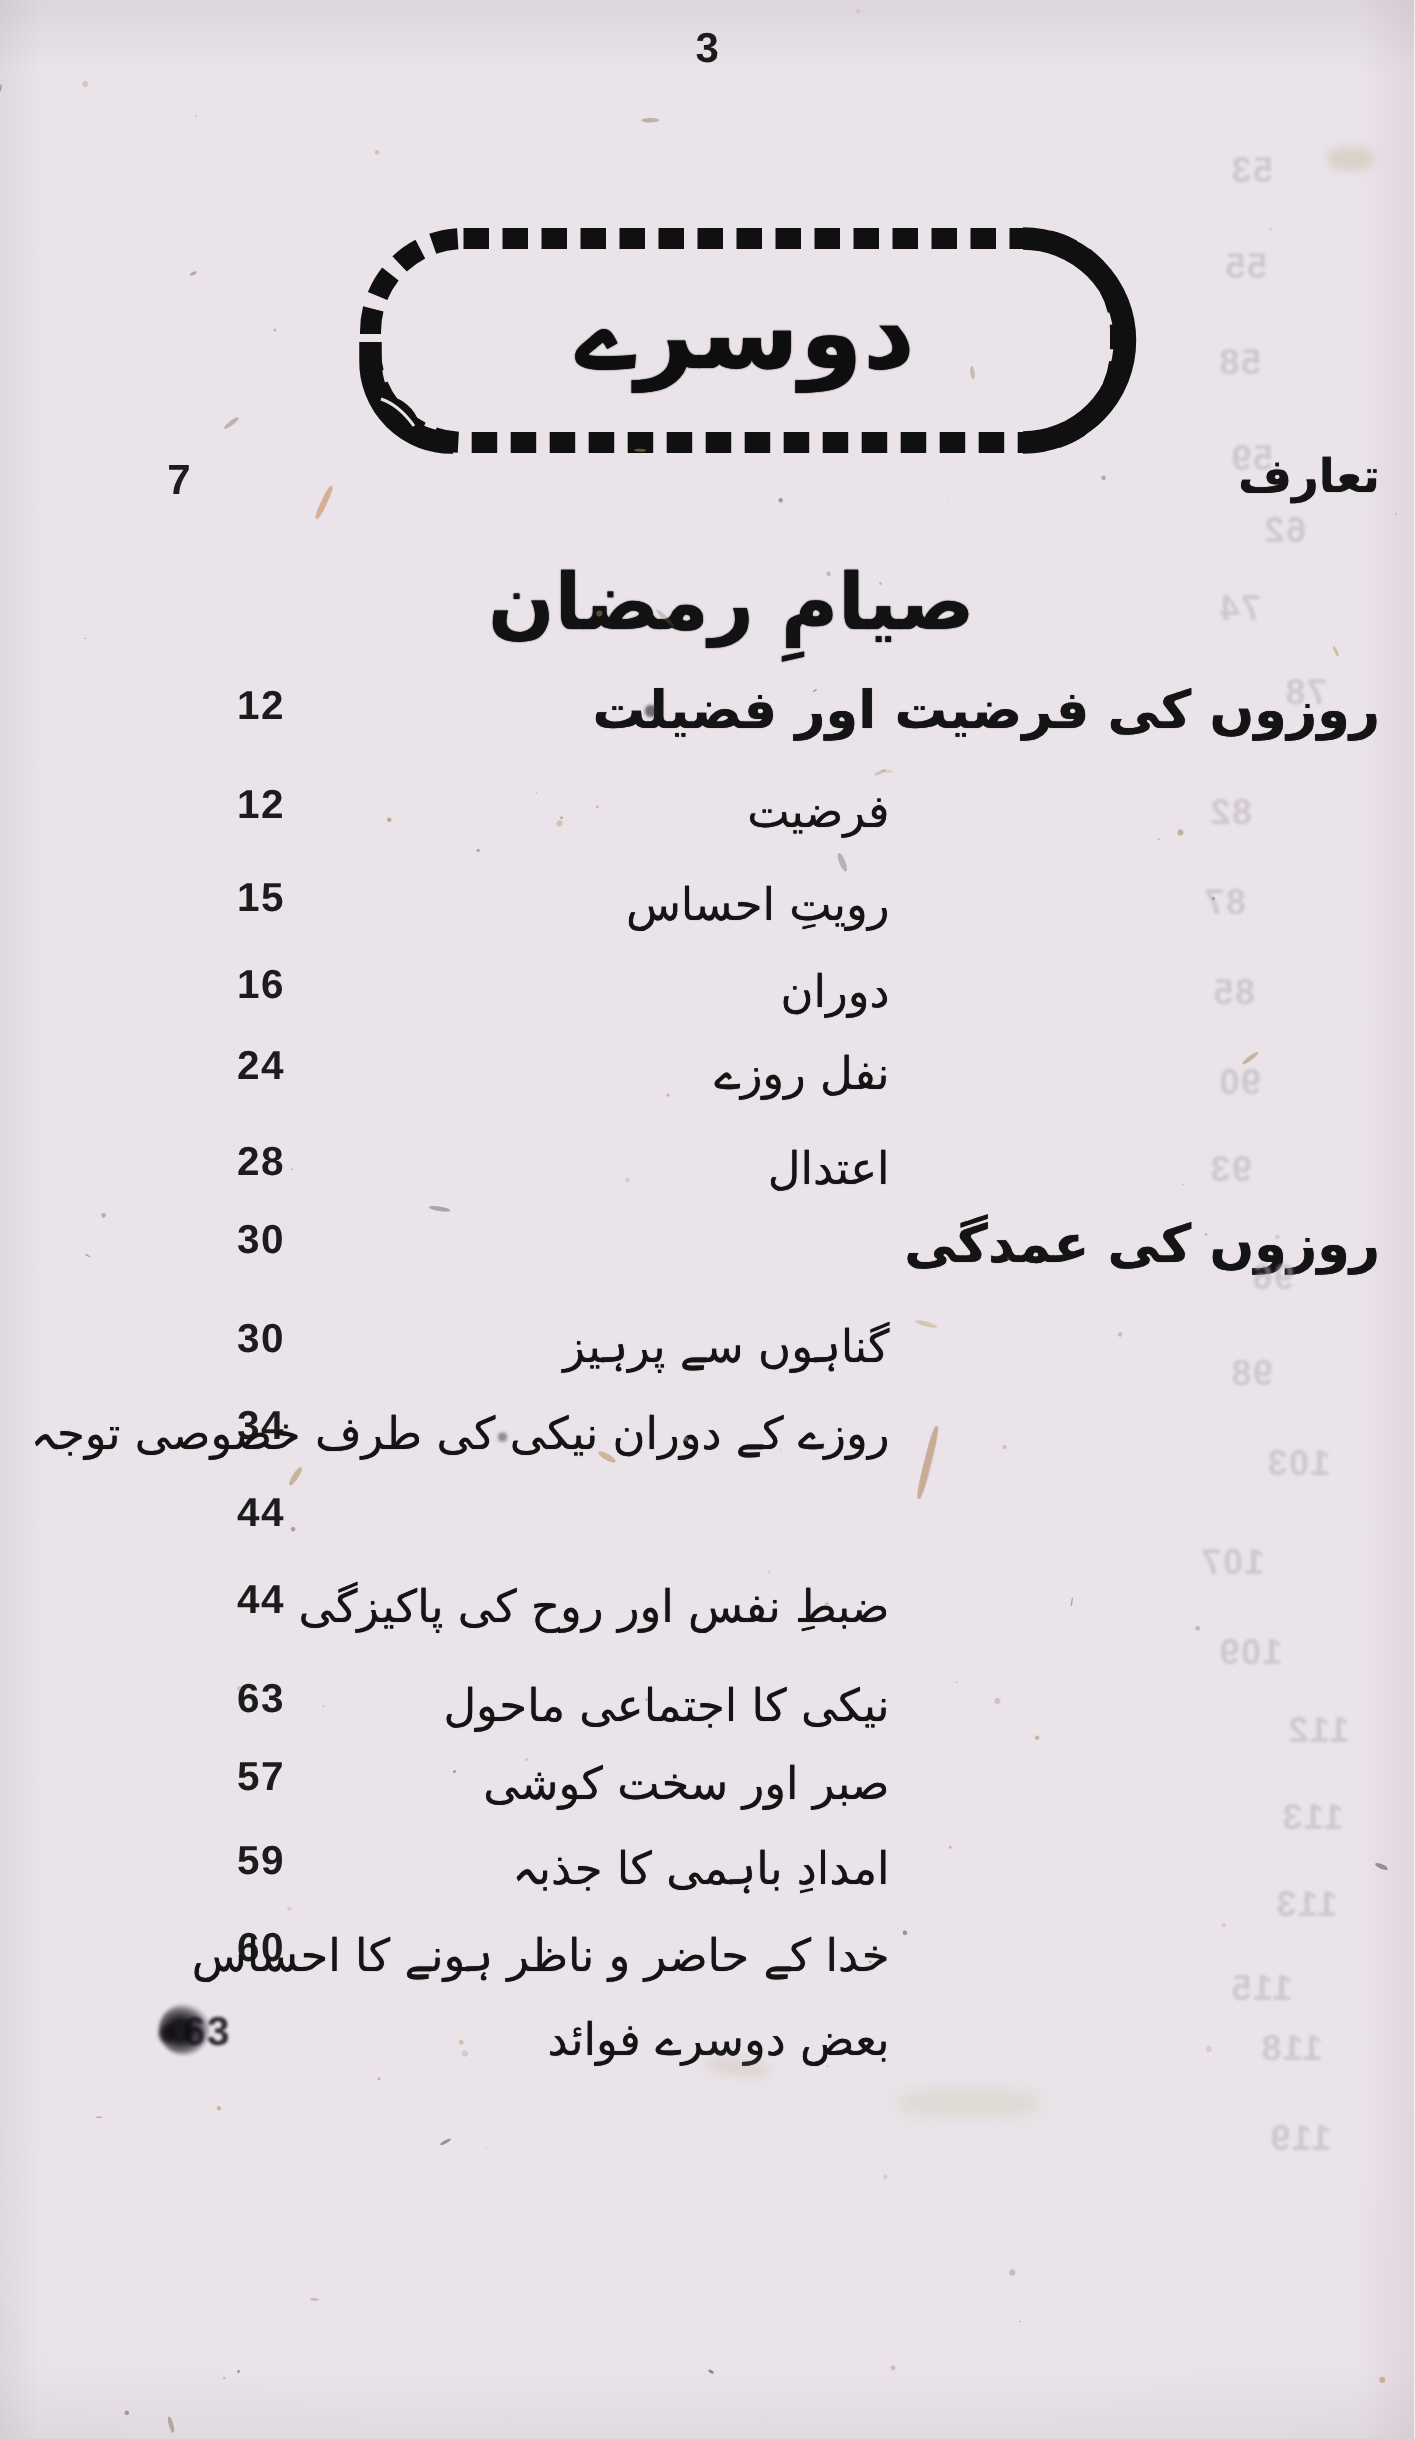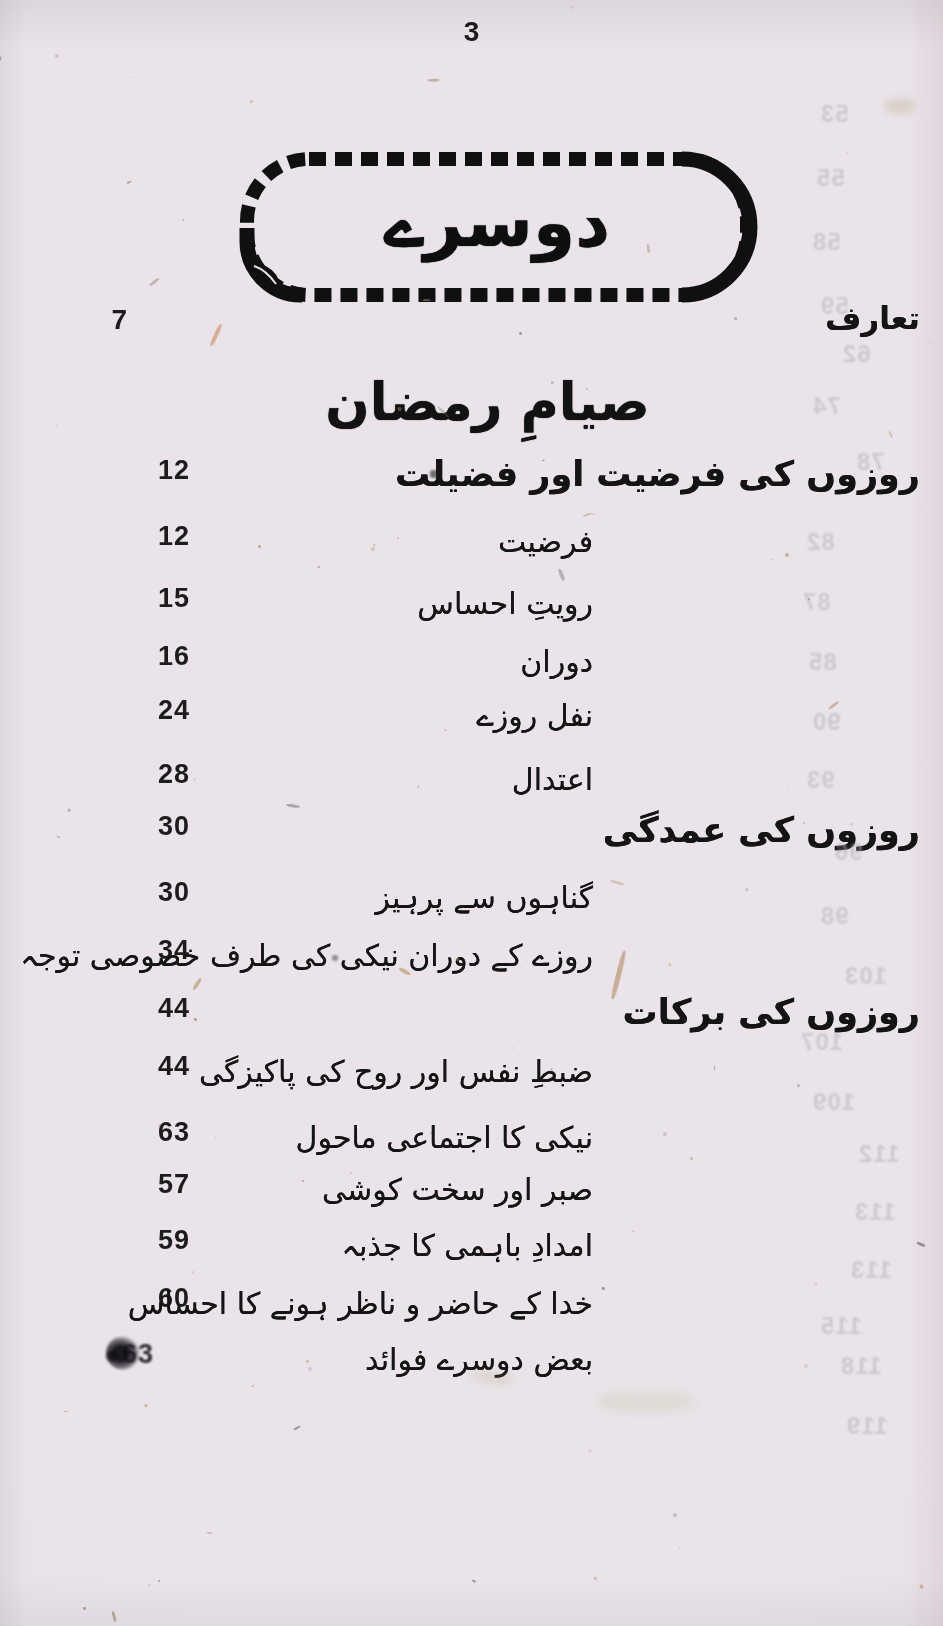--- a/index.html
+++ b/index.html
@@ -125,21 +125,20 @@
   <div class="row sub" style="top:874px">
     <span class="pg">30</span>
     <span class="lbl">گناہوں سے پرہیز</span>
   </div>
   <div class="row sub" style="top:932px">
     <span class="pg">34</span>
     <span class="lbl">روزے کے دوران نیکی کی طرف خصوصی توجہ</span>
   </div>
   <div class="row section" style="top:990px">
     <span class="pg">44</span>
-    <span class="lbl">روزوں کی برکات</span>
   </div>
   <div class="row sub" style="top:1048px">
     <span class="pg">44</span>
     <span class="lbl">ضبطِ نفس اور روح کی پاکیزگی</span>
   </div>
   <div class="row sub" style="top:1114px">
     <span class="pg">63</span>
     <span class="lbl">نیکی کا اجتماعی ماحول</span>
   </div>
   <div class="row sub" style="top:1166px">

